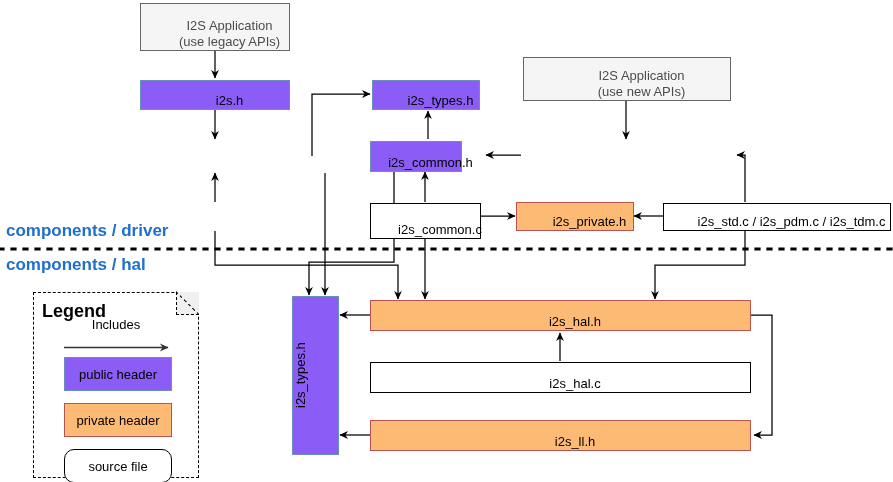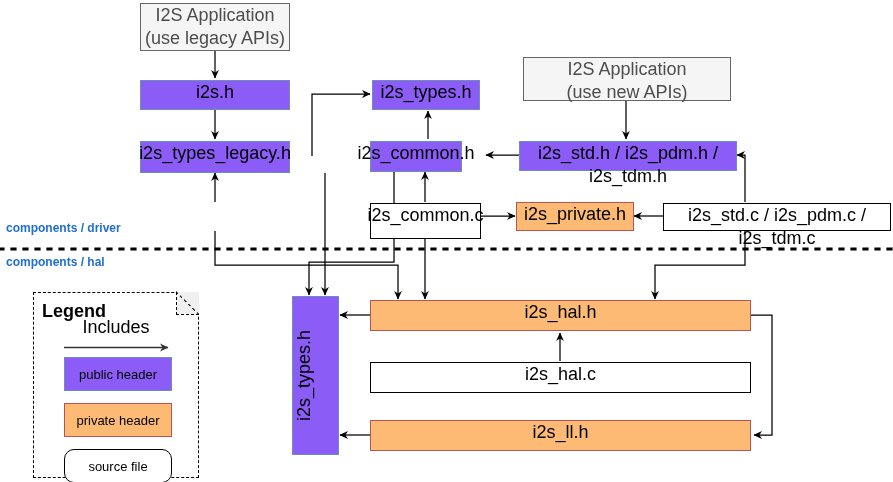--- a/index.html
+++ b/index.html
@@ -1,42 +1,42 @@
 <!DOCTYPE html>
 <html><head>
 <meta charset="utf-8">
 <style>
   html,body{margin:0;padding:0;background:#ffffff;}
   body{width:893px;height:482px;position:relative;overflow:hidden;
        font-family:"Liberation Sans","DejaVu Sans",sans-serif;}
   #canvas{position:absolute;left:0;top:0;width:893px;height:482px;}
   svg.wires{position:absolute;left:0;top:0;width:893px;height:482px;pointer-events:none;}
 
-  .node{position:absolute;box-sizing:border-box;display:flex;align-items:flex-start;
-        justify-content:center;text-align:center;font-size:18px;color:#000;
-        line-height:1.25;z-index:3;}
+  .node{position:absolute;box-sizing:border-box;display:flex;align-items:flex-end;
+        justify-content:center;text-align:center;font-size:13px;color:#000;
+        line-height:1.25;z-index:3;padding-left:29px;}
   .app{background:#f5f5f5;border:1px solid #666666;color:#4d4d4d;}
   .pub{background:#8b5cf6;border:1px solid #6c8ebf;}
   .priv{background:#fdba74;border:1px solid #b85450;}
   .src{background:#ffffff;border:1px solid #000000;}
 
   .vert{writing-mode:vertical-rl;transform:rotate(180deg);}
 
-  .zonelabel{position:absolute;color:#1f6fd0;font-weight:bold;font-size:12px;z-index:4;}
+  .zonelabel{position:absolute;color:#1f6fd0;font-weight:bold;font-size:17px;z-index:4;}
 
   .legend{position:absolute;left:33px;top:292px;width:166px;height:186px;
           box-sizing:border-box;border:1px dashed #000;background:#fff;z-index:5;}
   .legend-title{position:absolute;left:8px;top:8px;font-weight:bold;font-size:18px;color:#000;}
   .legend-fold{position:absolute;right:-1px;top:-1px;width:23px;height:23px;
                background:#f0f0f0;border-left:1px dashed #000;border-bottom:1px dashed #000;
                box-sizing:border-box;}
   .legend-fold:after{content:"";position:absolute;left:-1px;top:-1px;width:33px;height:1px;
                      background:repeating-linear-gradient(to right,#000 0 3px,transparent 3px 6px);
                      transform-origin:0 0;transform:rotate(45deg);}
-  .legend-includes{position:absolute;left:0;right:0;top:24px;text-align:center;font-size:18px;}
+  .legend-includes{position:absolute;left:0;right:0;top:24px;text-align:center;font-size:13px;}
   .legend-arrow{position:absolute;left:30px;top:50px;width:108px;height:9px;}
   .legend-box{position:absolute;left:30px;width:108px;height:34px;box-sizing:border-box;
               display:flex;align-items:center;justify-content:center;font-size:13px;}
   .lb1{top:64px;} .lb2{top:110px;} .lb3{top:156px;border-radius:10px;}
 </style>
 </head>
 <body>
 
 <div id="canvas">
 
@@ -81,25 +81,23 @@
     <div>
       <div>I2S Application</div>
       <div>(use new APIs)</div>
     </div>
   </div>
 
   <div class="node pub" style="left:140px;top:80px;width:150px;height:30px;">i2s.h</div>
 
   <div class="node pub" style="left:372px;top:80px;width:108px;height:30px;">i2s_types.h</div>
 
-  <div class="node pub" style="left:140px;top:141px;width:150px;height:32px;">i2s_types_legacy.h</div>
 
   <div class="node pub" style="left:370px;top:141px;width:92px;height:31px;">i2s_common.h</div>
 
-  <div class="node pub" style="left:519px;top:141px;width:218px;height:30px;">i2s_std.h / i2s_pdm.h / i2s_tdm.h</div>
 
 
   <div class="node src" style="left:370px;top:203px;width:111px;height:36px;">i2s_common.c</div>
 
   <div class="node priv" style="left:516px;top:202px;width:118px;height:29px;">i2s_private.h</div>
 
   <div class="node src" style="left:663px;top:203px;width:228px;height:28px;">i2s_std.c / i2s_pdm.c / i2s_tdm.c</div>
 
   <div class="node pub vert" style="left:292px;top:296px;width:47px;height:159px;">i2s_types.h</div>
 

